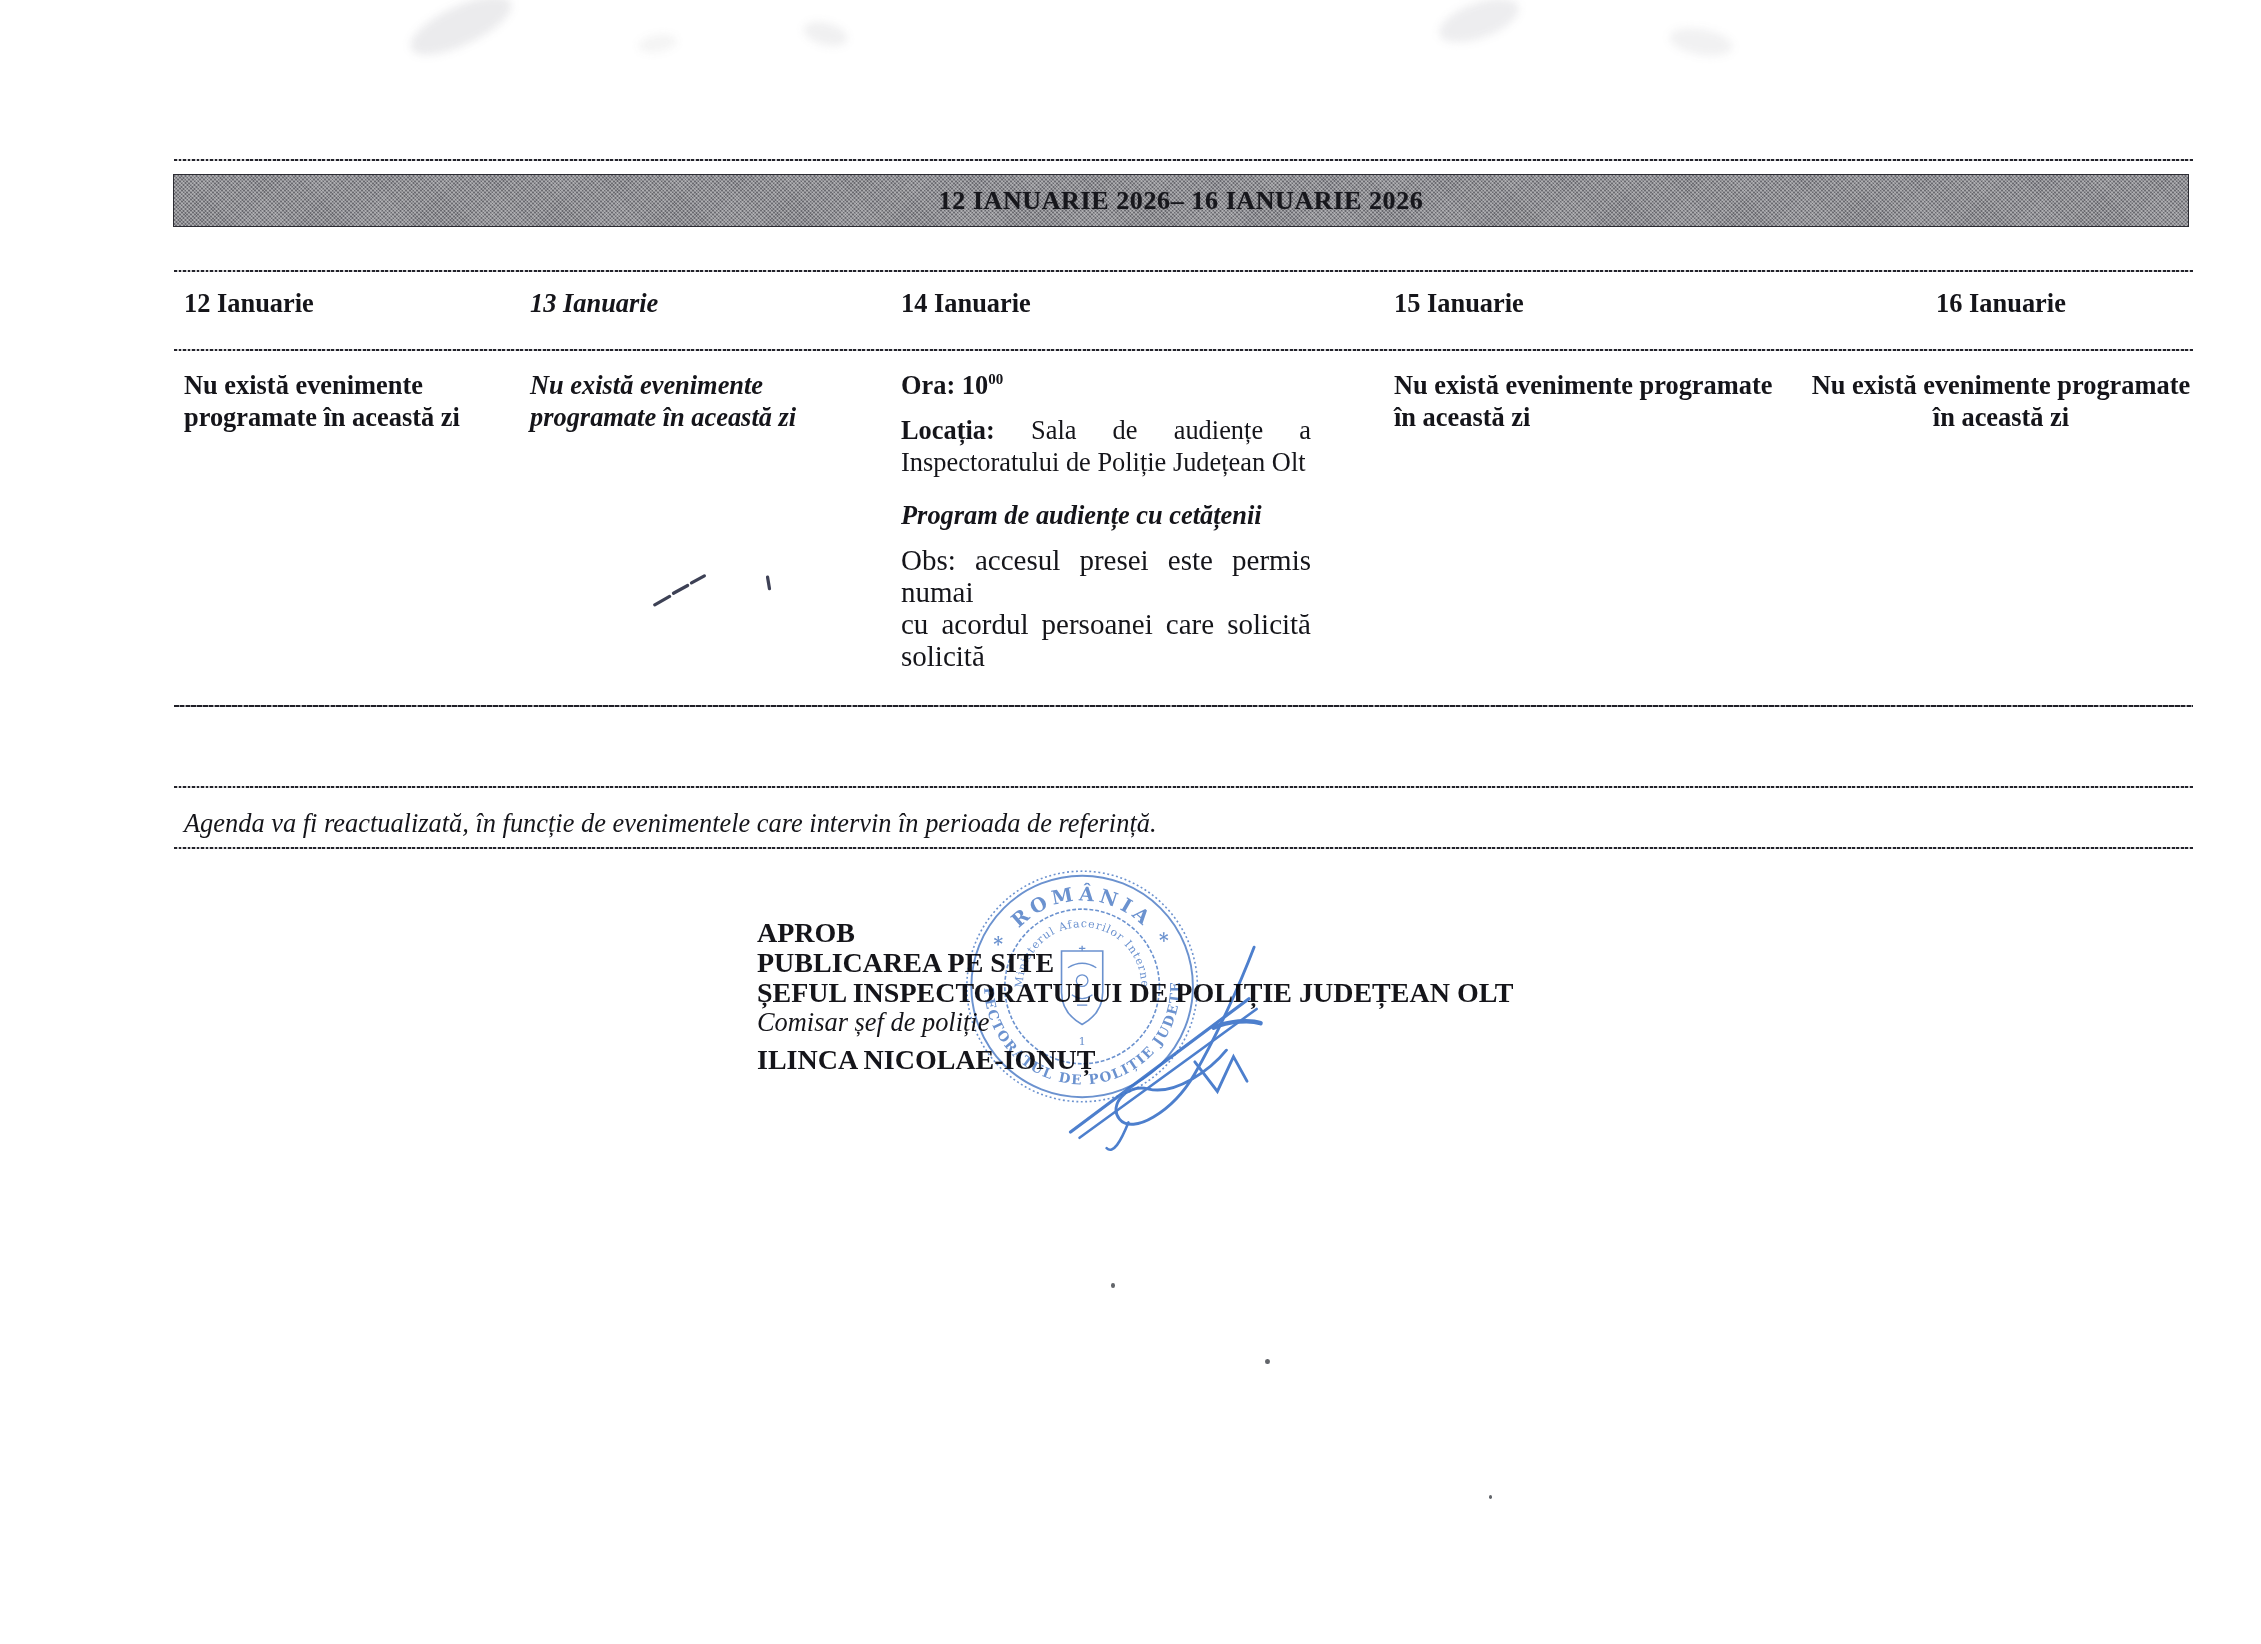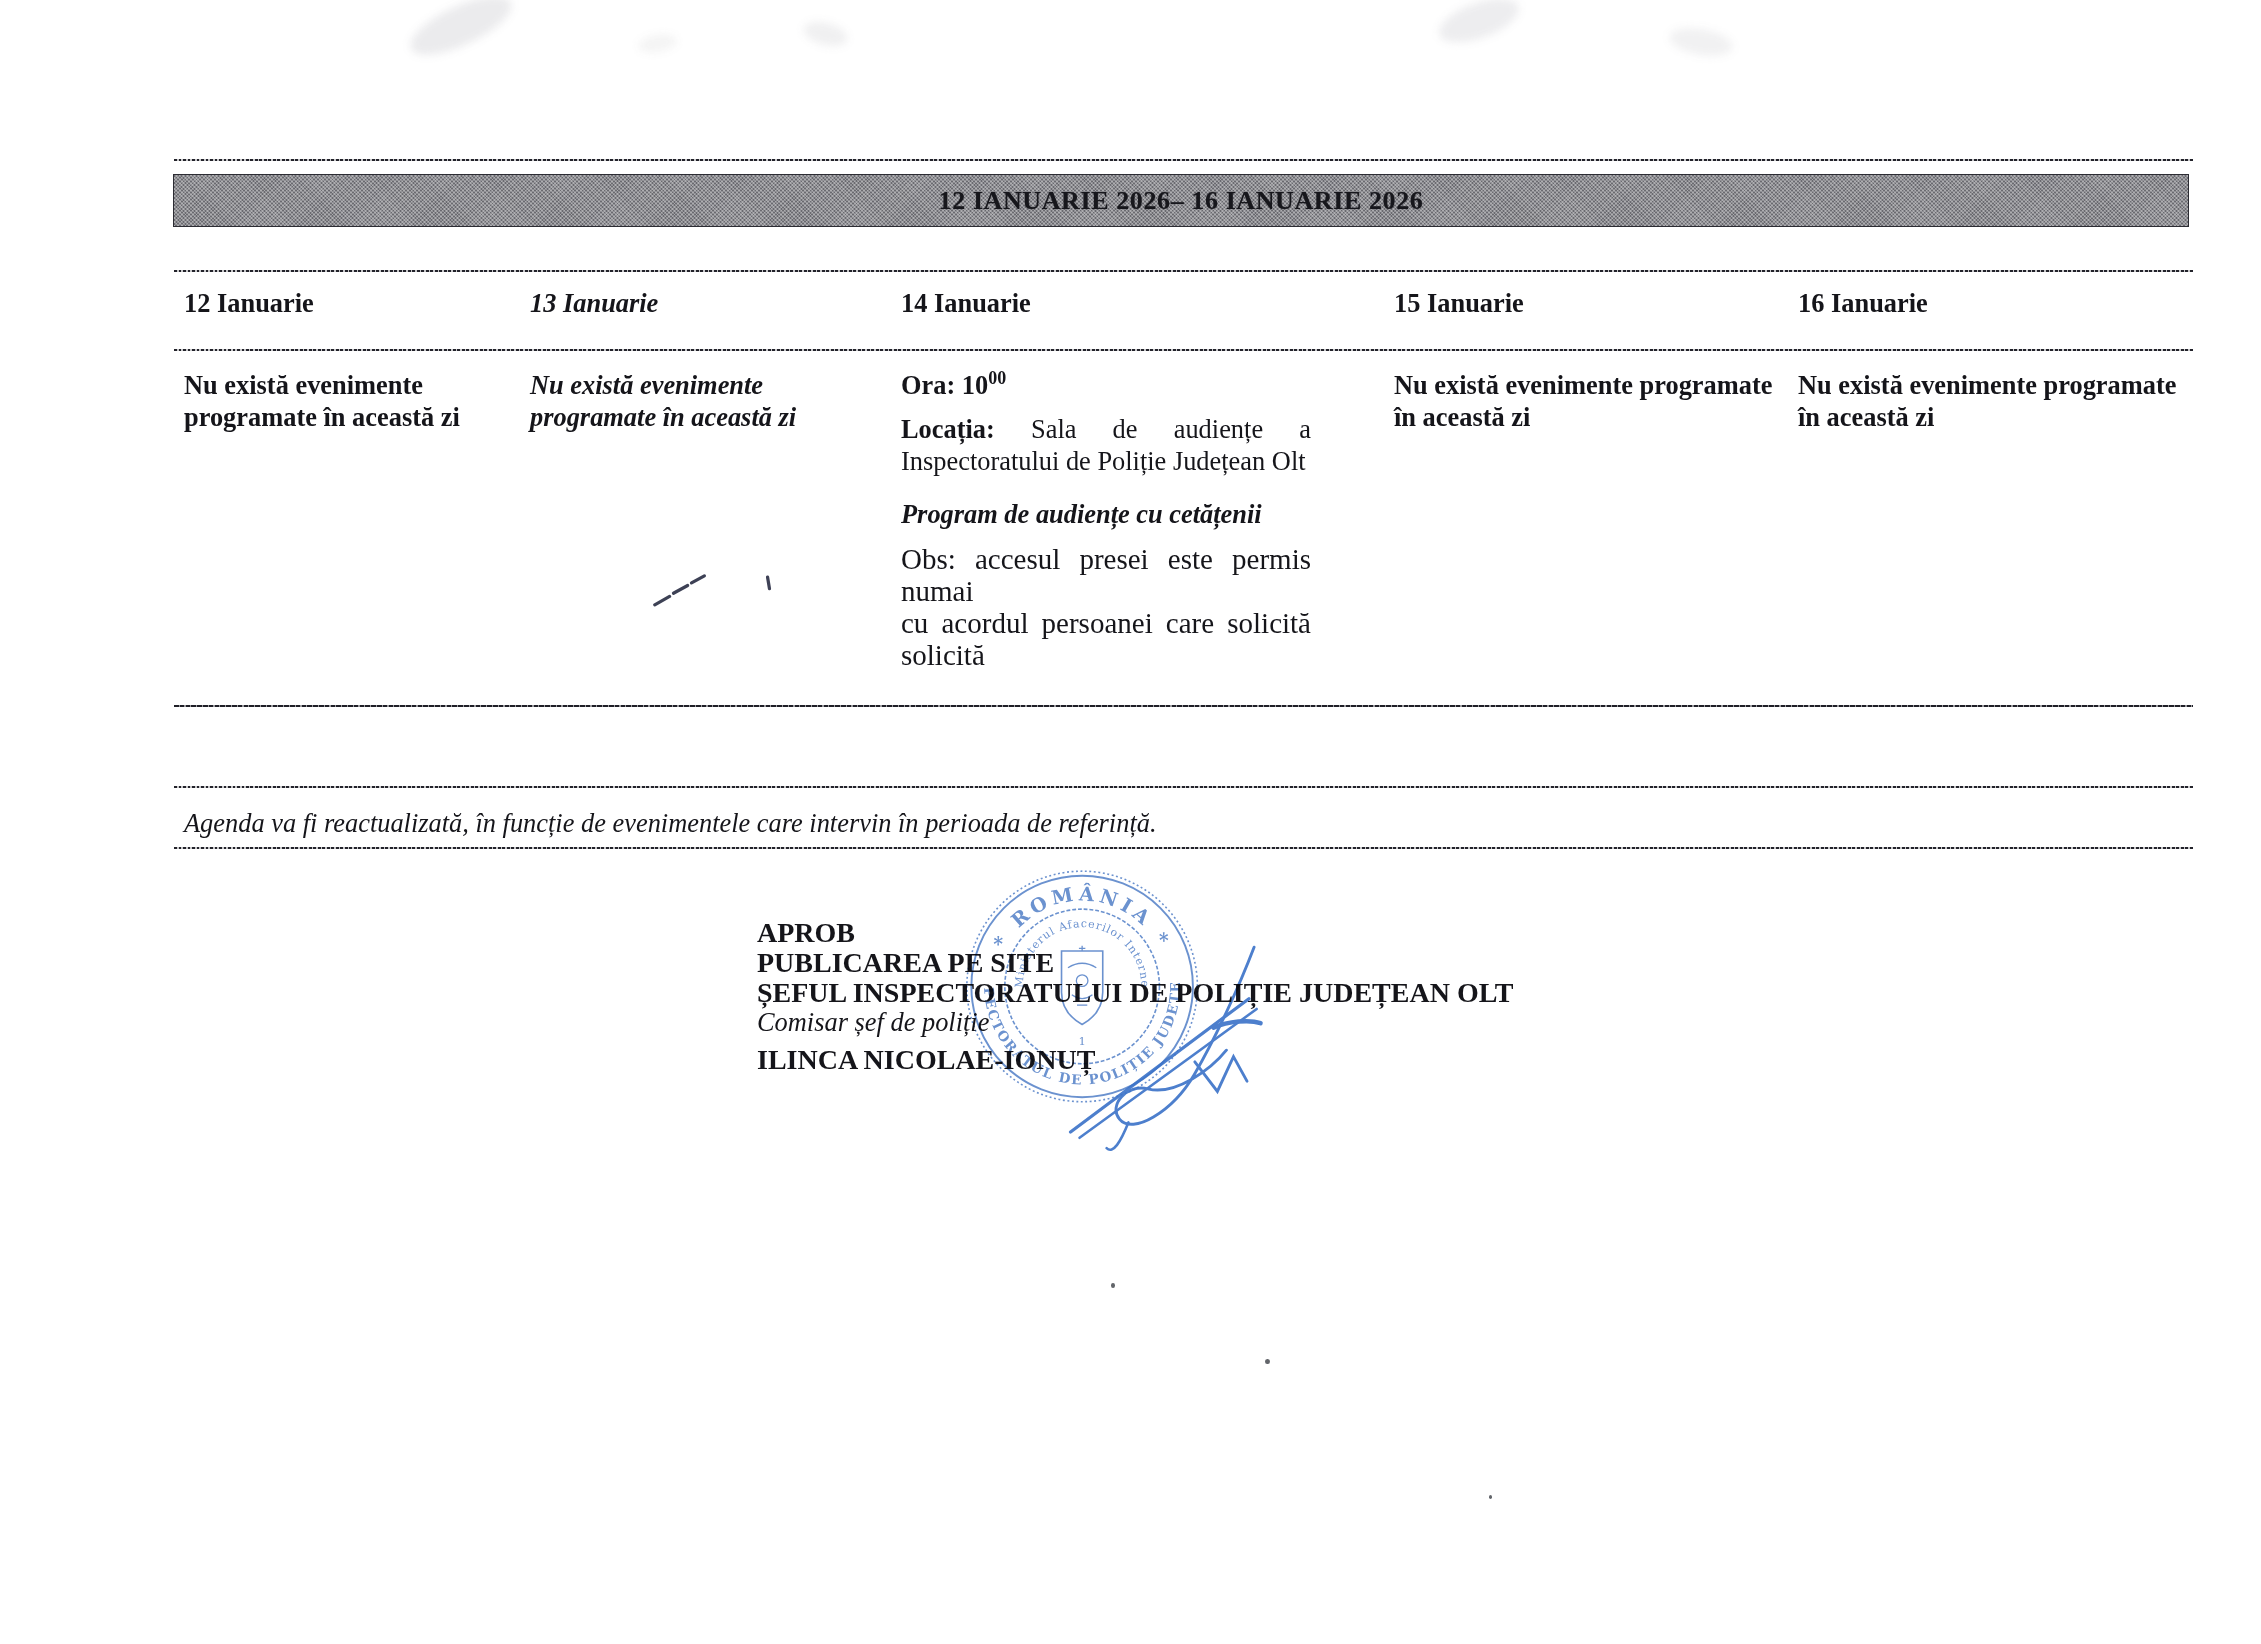--- a/index.html
+++ b/index.html
@@ -31,21 +31,21 @@
     text-shadow:0 0 1.3px rgba(23,23,28,.45);
     text-align:right;
   }
   
   .day{position:absolute;top:288px;}
   .day-label{font-size:26.4px;font-weight:bold;line-height:30px;}
   .day-content{position:absolute;top:81px;left:0;right:0;}
   .evline{font-size:26.4px;line-height:32px;font-weight:bold;}
   .just{text-align:justify;text-align-last:justify;}
   .ora{font-size:26.4px;line-height:32px;font-weight:bold;}
-  .ora sup{font-size:18px;position:relative;top:-9.7px;vertical-align:baseline;}
+  .ora sup{font-size:15px;position:relative;top:-9.7px;vertical-align:baseline;}
   .loc-label{font-weight:bold;}
   .loc1{margin-top:9px;font-size:26.4px;line-height:32px;}
   .loc2{font-size:26.4px;line-height:32px;}
   .prog{margin-top:20.6px;font-size:26.4px;line-height:32px;font-weight:bold;font-style:italic;}
   .obs1{margin-top:13px;}
   .obs{font-size:29px;line-height:32px;}
   
   #footer-note{
     left:184px;top:807px;width:1547px;
     font-size:26.4px;font-style:italic;line-height:32px;
@@ -117,21 +117,21 @@
 </div>
 
 <div class="day" style="left:1394px;width:393px;">
   <div class="day-label">15 Ianuarie</div>
   <div class="day-content">
     <div class="evline">Nu există evenimente programate</div>
     <div class="evline">în această zi</div>
   </div>
 </div>
 
-<div class="day" style="left:1798px;width:406px;">
+<div class="day" style="left:1798px;width:406px;text-align:center;">
   <div class="day-label">16 Ianuarie</div>
   <div class="day-content">
     <div class="evline">Nu există evenimente programate</div>
     <div class="evline">în această zi</div>
   </div>
 </div>
 
 <svg id="pen-svg" class="abs" width="142" height="58" viewBox="0 0 220 90">
   <g stroke="#1c2038" stroke-width="5" stroke-linecap="round" fill="none" opacity=".85">
     <path d="M15,68 L38,55"></path>

